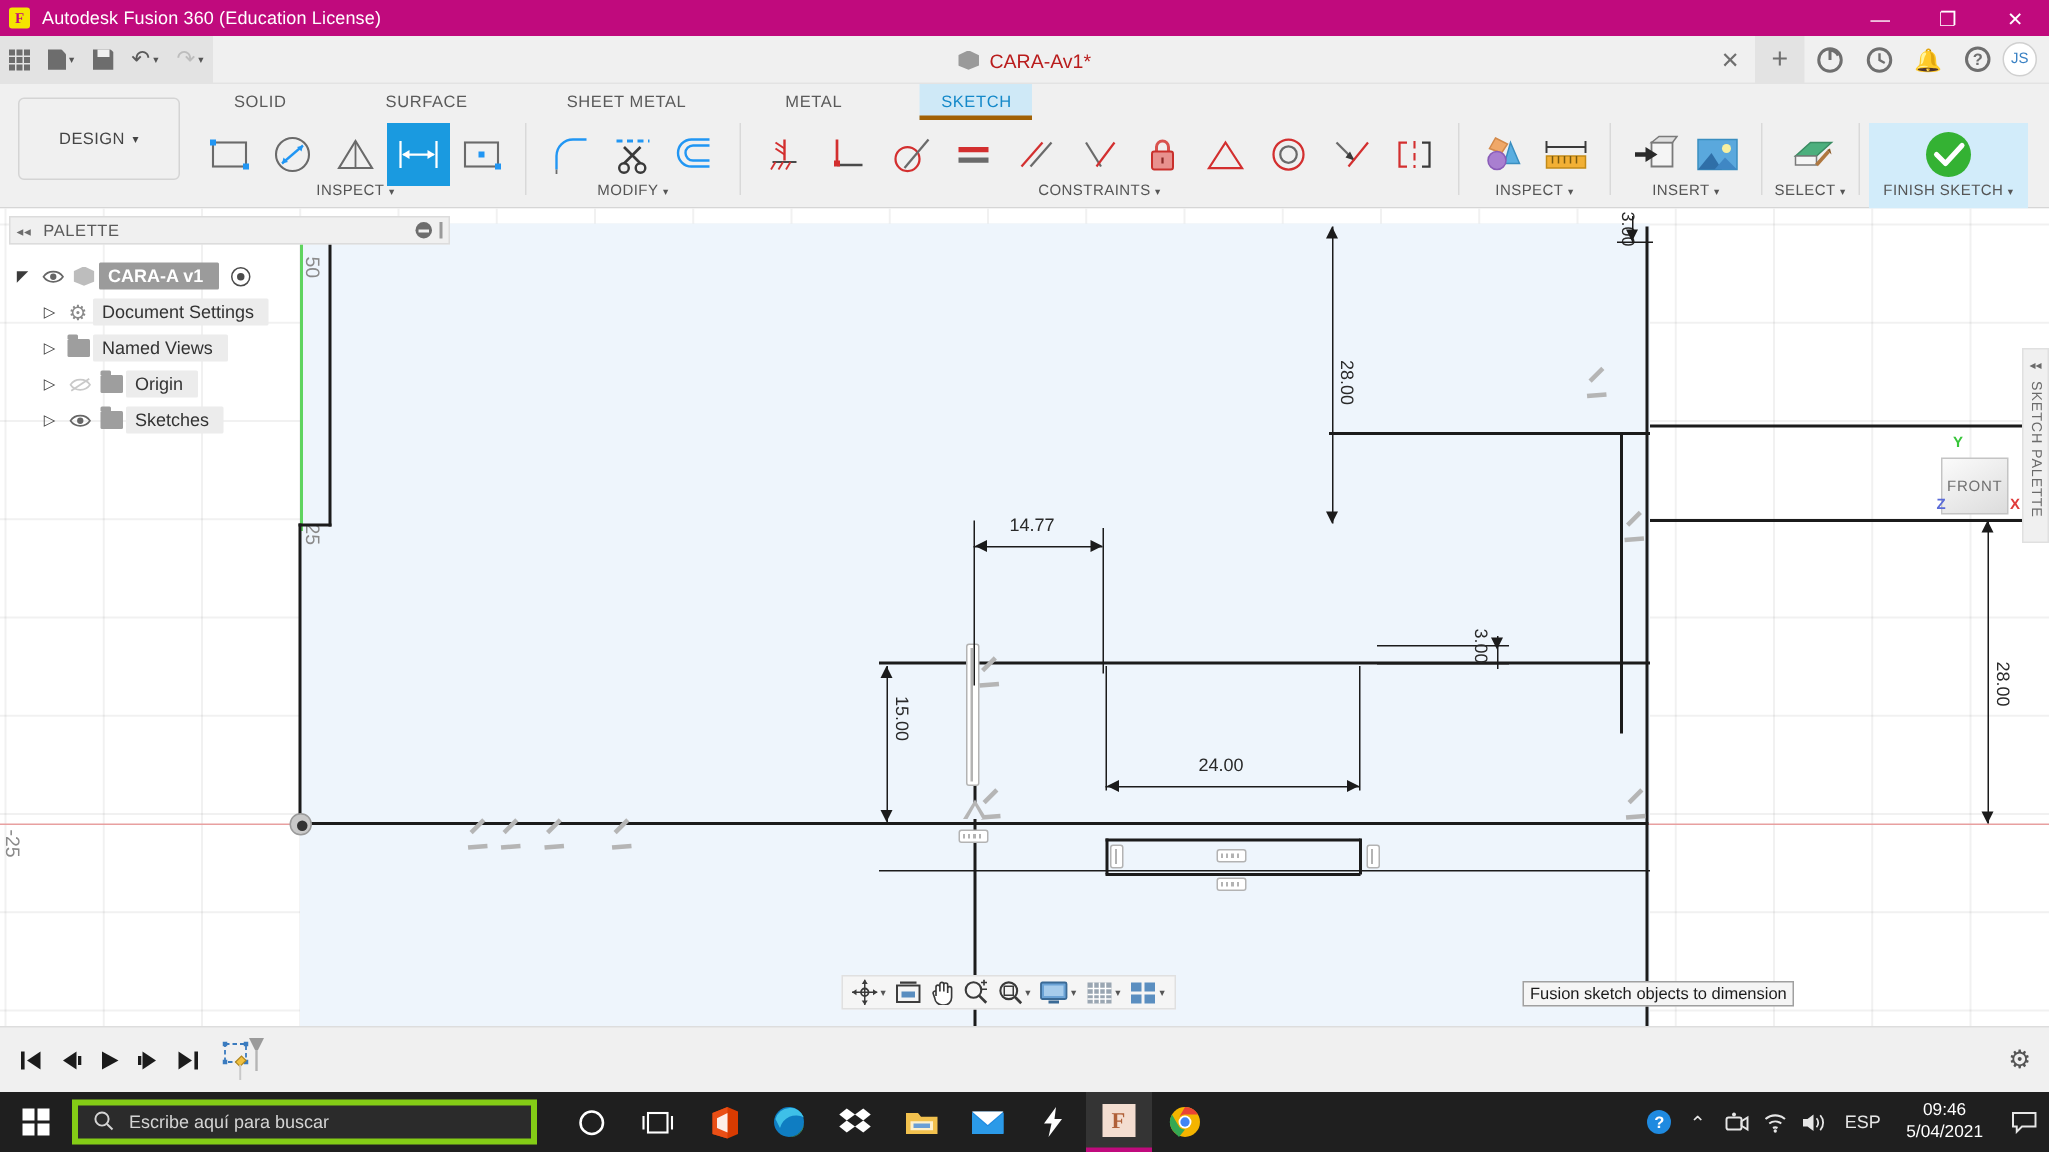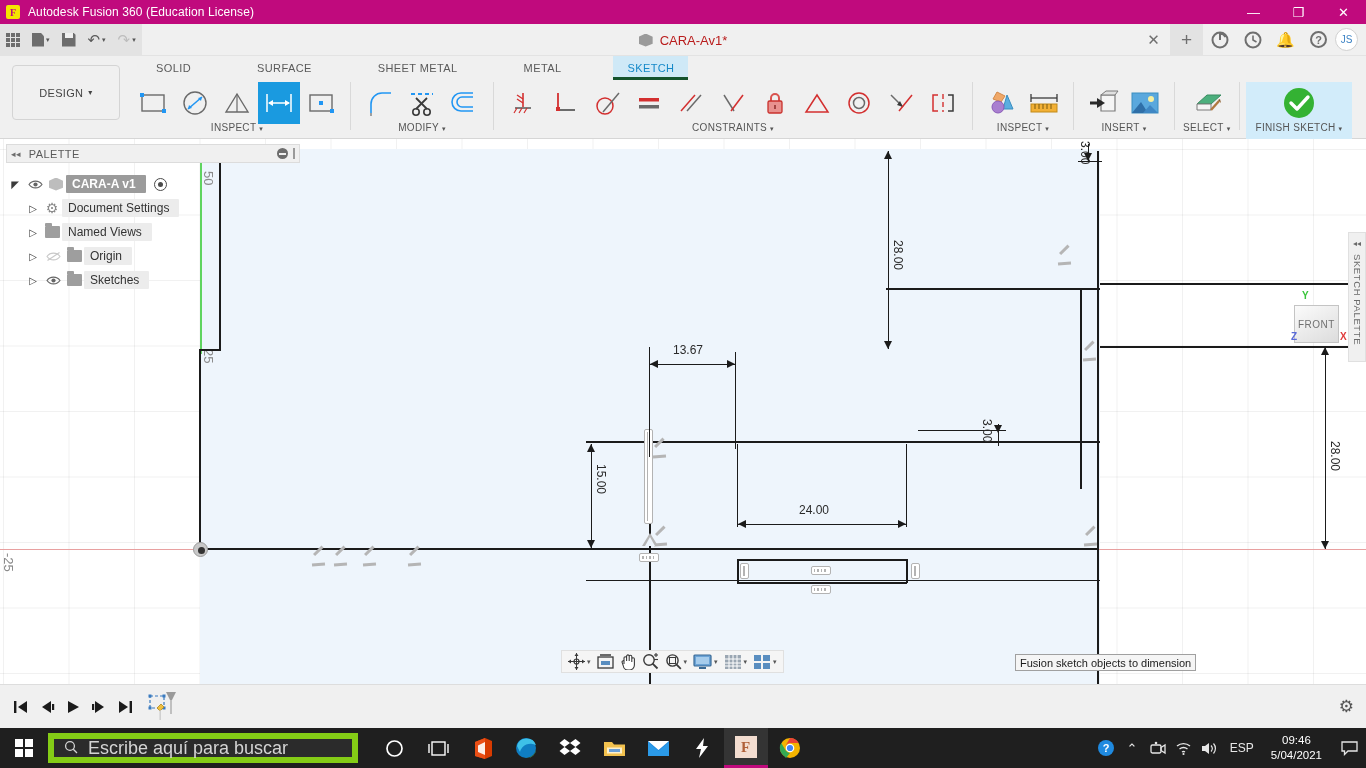--- a/index.html
+++ b/index.html
@@ -88,21 +88,21 @@
     position:absolute; left:12px; top:9px; width:108px; height:55px;
     border:1px solid #d4d4d4; border-radius:4px; background:#f0f0f0;
     display:flex; align-items:center; justify-content:center;
     font-size:11px; color:#444; letter-spacing:.3px;
   }
   .wtabs { position:absolute; left:130px; top:0; height:24px; display:flex; align-items:flex-start;}
   .wtab {
     font-size: 11px; color:#5a5a5a; letter-spacing:.4px;
     padding: 6px 14px 4px; height: 24px;
   }
-  .wtab.active { color:#1589c9; background:#cfe9f7; border-bottom:3px solid #14532d;}
+  .wtab.active { color:#1589c9; background:#cfe9f7; border-bottom:3px solid #a16207;}
 
   .rgroups { position:absolute; left:130px; top:26px; height:57px; display:flex; align-items:flex-start;}
   .rgroup { display:flex; flex-direction:column; align-items:center; position:relative; padding:0 2px;}
   .rrow { display:flex; align-items:center; height:42px;}
   .rbtn {
     width:42px; height:42px; display:flex; align-items:center; justify-content:center;
     position:relative;
   }
   .rbtn.sel { background:#1a9ae0; }
   .rlabel { font-size:10px; color:#555; letter-spacing:.3px; margin-top:-2px;}
@@ -303,22 +303,22 @@
     background:#1f1f1f; display:flex; align-items:center;
   }
   .start {
     width:48px;height:40px;display:flex;align-items:center;justify-content:center;
   }
   .win-logo { width:18px;height:18px; display:grid; grid-template-columns:repeat(2,8px);
               grid-template-rows:repeat(2,8px); gap:2px;}
   .win-logo i{background:#fff;display:block;}
   .searchbox {
     width:310px;height:30px;background:#2b2b2b;display:flex;align-items:center;
-    padding:0 10px; color:#d4d4d4; font-size:18px; gap:10px;
-    border:6px solid #84cc16;
+    padding:0 10px; color:#d4d4d4; font-size:12px; gap:10px;
+    border:4px solid #84cc16;
   }
   .tb-icons { display:flex; align-items:center; margin-left:14px; gap:0; }
   .tb-ico { width:44px;height:40px;display:flex;align-items:center;justify-content:center;}
   .tb-ico.active { background:#343434; border-bottom:3px solid #c00a7d;}
   .tray { margin-left:auto; display:flex; align-items:center; color:#e6e6e6; font-size:11.5px; gap:0;}
   .tray-ico { width:26px;height:40px;display:flex;align-items:center;justify-content:center;}
   .clock { display:flex;flex-direction:column; align-items:center; line-height:1.3;
            font-size:11.5px; padding:0 10px; color:#fff;}
   .notif { width:34px;height:40px;display:flex;align-items:center;justify-content:center;}
 </style>
@@ -720,21 +720,21 @@
     <div class="dim-line v" style="left:1325px; top:208px; height:202px;"></div>
     <div class="arw up" style="left:1321px; top:208px;"></div>
     <div class="arw down" style="left:1321px; top:402px;"></div>
     <div class="dim-text vert" style="left:1342px; top:302px;">28.00</div>
 
     <div class="ext-line v" style="left:649px; top:208px; height:110px;"></div>
     <div class="ext-line v" style="left:735px; top:213px; height:97px;"></div>
     <div class="dim-line h" style="left:649px; top:225px; width:86px;"></div>
     <div class="arw left" style="left:650px; top:221px;"></div>
     <div class="arw right" style="left:727px; top:221px;"></div>
-    <div class="dim-text" style="left:673px; top:204px;">13.67</div>
+    <div class="dim-text" style="left:673px; top:204px;">14.77</div>
 
     <div class="dim-line v" style="left:591px; top:305px; height:104px;"></div>
     <div class="arw up" style="left:587px; top:305px;"></div>
     <div class="arw down" style="left:587px; top:401px;"></div>
     <div class="dim-text vert" style="left:608px; top:325px;">15.00</div>
 
     <div class="ext-line v" style="left:737px; top:305px; height:83px;"></div>
     <div class="ext-line v" style="left:906px; top:305px; height:83px;"></div>
     <div class="dim-line h" style="left:737px; top:385px; width:169px;"></div>
     <div class="arw left" style="left:738px; top:381px;"></div>

